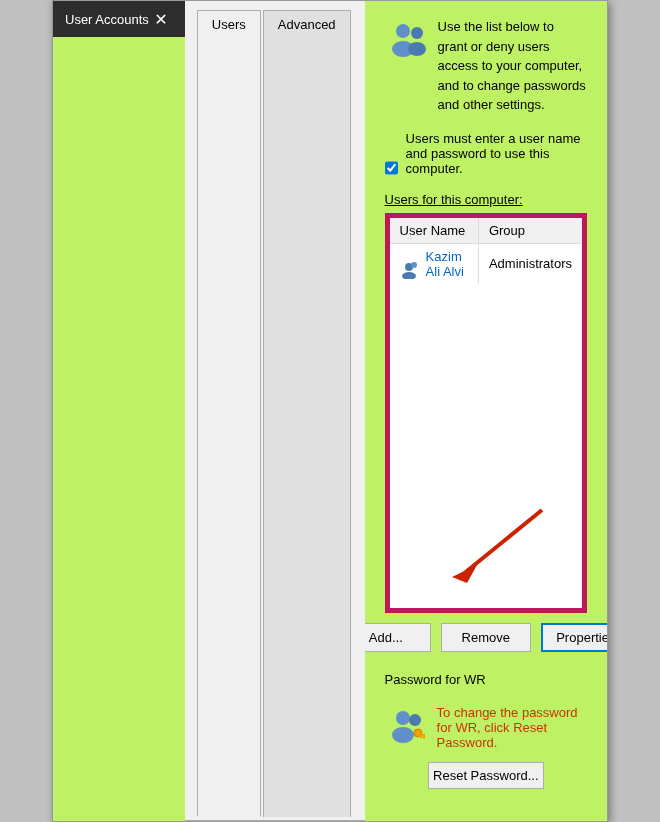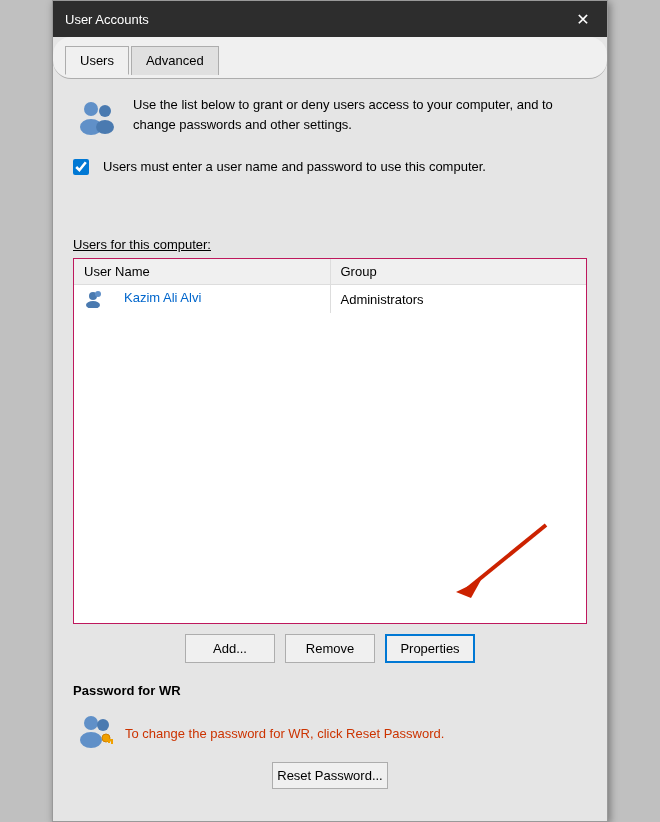--- a/index.html
+++ b/index.html
@@ -9,25 +9,25 @@
       background: #c0c0c0;
       display: flex;
       align-items: center;
       justify-content: center;
       width: 660px;
       height: 822px;
     }
     .dialog {
       width: 556px;
       height: 822px;
-      background: #e5e5e5;
+      background: #bef264;
       border: 1px solid #999;
       box-shadow: 2px 2px 8px rgba(0,0,0,0.4);
       display: flex;
-      flex-direction: column;
+      flex-direction: row;
     }
     .title-bar {
       background: #2d2d2d;
       color: white;
       padding: 8px 12px;
       display: flex;
       align-items: center;
       justify-content: space-between;
       height: 36px;
       flex-shrink: 0;
@@ -48,21 +48,20 @@
       align-items: center;
       justify-content: center;
       border-radius: 2px;
     }
     .tabs {
       display: flex;
       padding: 8px 12px 4px;
       border-bottom: 1px solid #adadad;
       background: #f0f0f0;
       flex-shrink: 0;
-      border-radius: 18px;
     }
     .tab {
       padding: 6px 14px;
       border: 1px solid #adadad;
       background: #e0e0e0;
       cursor: pointer;
       font-size: 13px;
       margin-right: 2px;
       border-bottom: none;
       position: relative;
@@ -77,55 +76,54 @@
       padding: 16px 20px;
       flex: 1;
       display: flex;
       flex-direction: column;
       overflow: hidden;
     }
     .info-section {
       display: flex;
       align-items: flex-start;
       margin-bottom: 16px;
-      gap: 12px;
+      gap: 5px;
     }
     .info-icon {
       width: 48px;
       height: 48px;
       flex-shrink: 0;
     }
     .info-text {
       font-size: 13px;
       line-height: 1.5;
       color: #000;
     }
     .checkbox-row {
       display: flex;
-      align-items: flex-start;
-      gap: 14px;
+      align-items: flex-end;
+      gap: 8px;
       margin-bottom: 16px;
     }
     .checkbox-row input[type="checkbox"] {
       width: 16px;
       height: 16px;
       accent-color: #0078d4;
     }
     .checkbox-label {
       font-size: 13px;
     }
     .users-label {
       font-size: 13px;
       margin-bottom: 6px;
       text-decoration: underline;
       text-decoration-color: #000;
-      margin-top: 46px;
     }
     .users-table-container {
-      border: 1px solid #be185d;
+      border: 5px solid #be185d;
       background: white;
       flex: 1;
       overflow: hidden;
       position: relative;
       margin-bottom: 10px;
     }
     .users-table {
       width: 100%;
       border-collapse: collapse;
     }
@@ -147,22 +145,22 @@
       vertical-align: middle;
     }
     .users-table td:first-child {
       border-right: 1px solid #ddd;
     }
     .users-table tr:nth-child(even) td {
       background: #f8f8f8;
     }
     .user-cell {
       display: flex;
-      align-items: flex-start;
-      gap: 22px;
+      align-items: flex-end;
+      gap: 8px;
       color: #0066cc;
     }
     .user-icon {
       width: 18px;
       height: 18px;
       flex-shrink: 0;
     }
     .user-buttons {
       display: flex;
       gap: 10px;
@@ -179,21 +177,21 @@
     }
     .btn-properties {
       border: 2px solid #0078d4;
     }
     .password-section {
       border-top: none;
       margin-top: 4px;
     }
     .password-section-title {
       font-size: 13px;
-      font-weight: 700;
+      font-weight: 400;
       margin-bottom: 12px;
     }
     .password-info {
       display: flex;
       align-items: center;
       gap: 12px;
       margin-bottom: 12px;
     }
     .password-icon {
       width: 40px;

